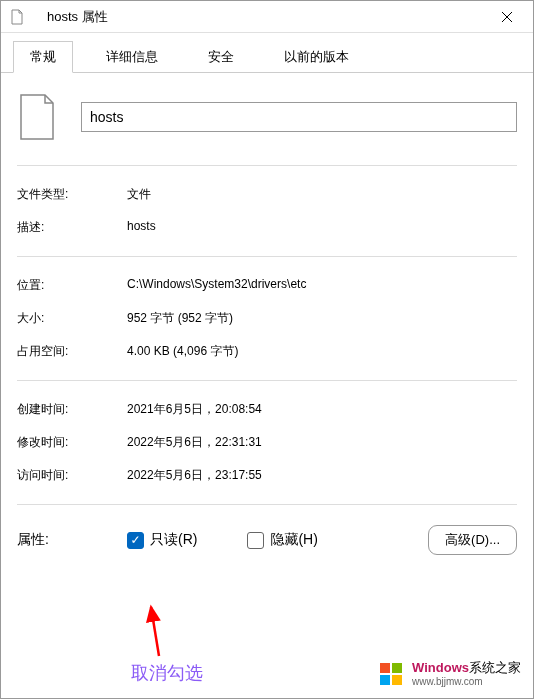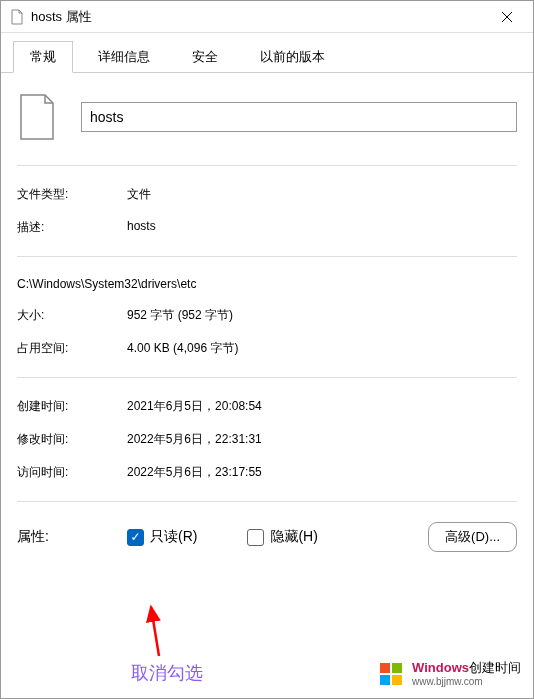--- a/index.html
+++ b/index.html
@@ -20,21 +20,21 @@
       height: 32px;
       display: flex;
       align-items: center;
       justify-content: space-between;
       padding: 0 6px 0 8px;
       border-bottom: 1px solid #e0e0e0;
     }
     .titlebar-left {
       display: flex;
       align-items: center;
-      gap: 6px;
+      gap: 22px;
     }
     .titlebar-icon {
       width: 16px;
       height: 16px;
     }
     .titlebar-title {
       font-size: 13px;
     }
     .close-btn {
       width: 40px;
@@ -42,21 +42,21 @@
       display: flex;
       align-items: center;
       justify-content: center;
       font-size: 14px;
       cursor: pointer;
     }
     .tabs {
       display: flex;
       padding: 8px 12px 0 12px;
       border-bottom: 1px solid #ccc;
-      gap: 8px;
+      gap: 16px;
     }
     .tab {
       padding: 6px 16px;
       font-size: 13px;
       cursor: pointer;
       border: 1px solid transparent;
       border-bottom: none;
       position: relative;
     }
     .tab.active {
@@ -228,20 +228,21 @@
     <div class="prop-value">文件</div>
   </div>
   <div class="prop-row">
     <div class="prop-label">描述:</div>
     <div class="prop-value">hosts</div>
   </div>
 
   <hr class="separator">
 
   <div class="prop-row">
+    <div class="prop-label">位置:</div>
     <div class="prop-value">C:\Windows\System32\drivers\etc</div>
   </div>
   <div class="prop-row">
     <div class="prop-label">大小:</div>
     <div class="prop-value">952 字节 (952 字节)</div>
   </div>
   <div class="prop-row">
     <div class="prop-label">占用空间:</div>
     <div class="prop-value">4.00 KB (4,096 字节)</div>
   </div>
@@ -291,17 +292,17 @@
 
 <div class="watermark">
   <svg class="watermark-logo" viewBox="0 0 28 28">
     <rect x="2" y="3" width="10" height="10" fill="#f25022"></rect>
     <rect x="14" y="3" width="10" height="10" fill="#7fba00"></rect>
     <rect x="2" y="15" width="10" height="10" fill="#00a4ef"></rect>
     <rect x="14" y="15" width="10" height="10" fill="#ffb900"></rect>
   </svg>
   <div class="watermark-text">
     <div class="watermark-brand">
-      <b>Windows</b><span>创建时间</span>
+      <b>Windows</b><span>系统之家</span>
     </div>
     <div class="watermark-url">www.bjjmw.com</div>
   </div>
 </div>
 
 </body></html>

